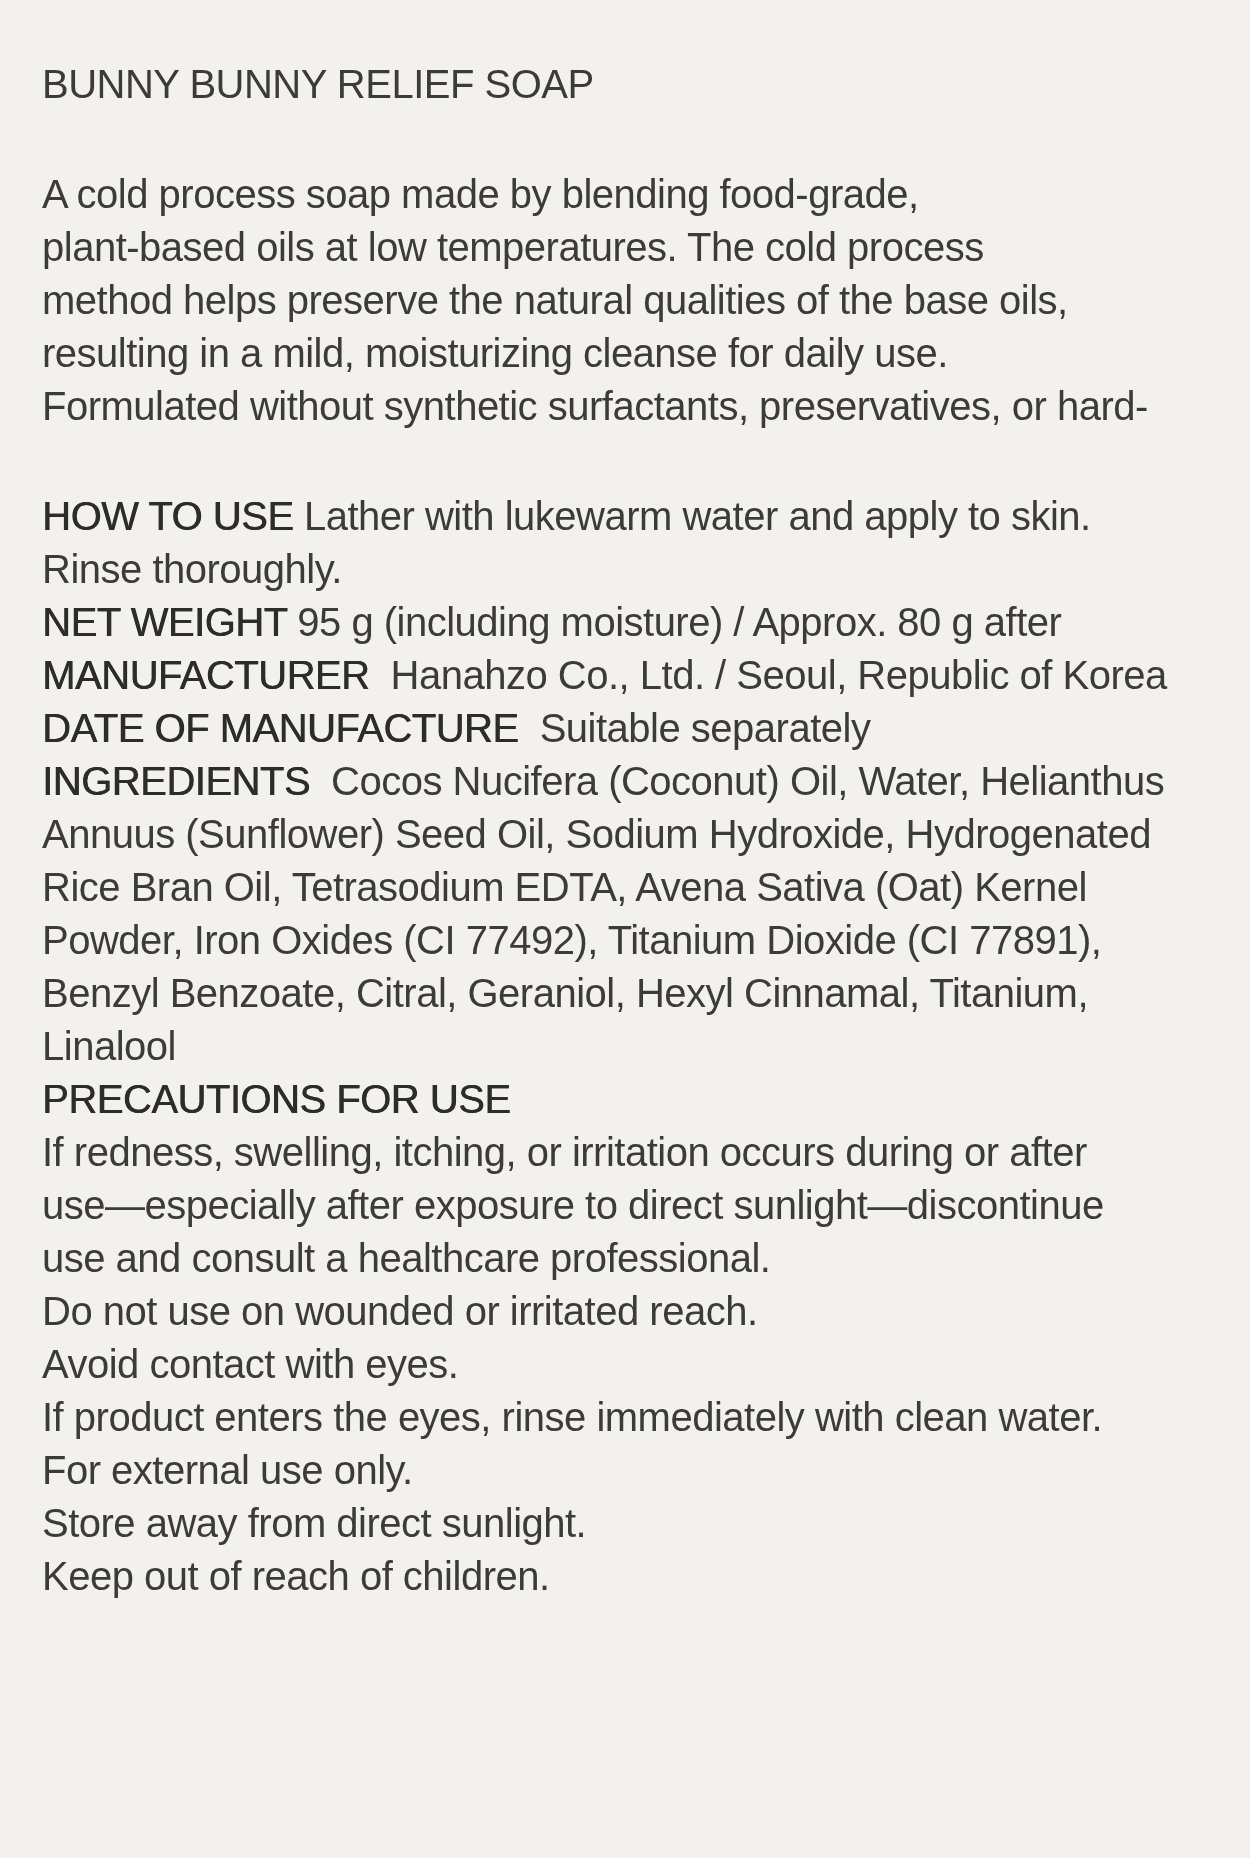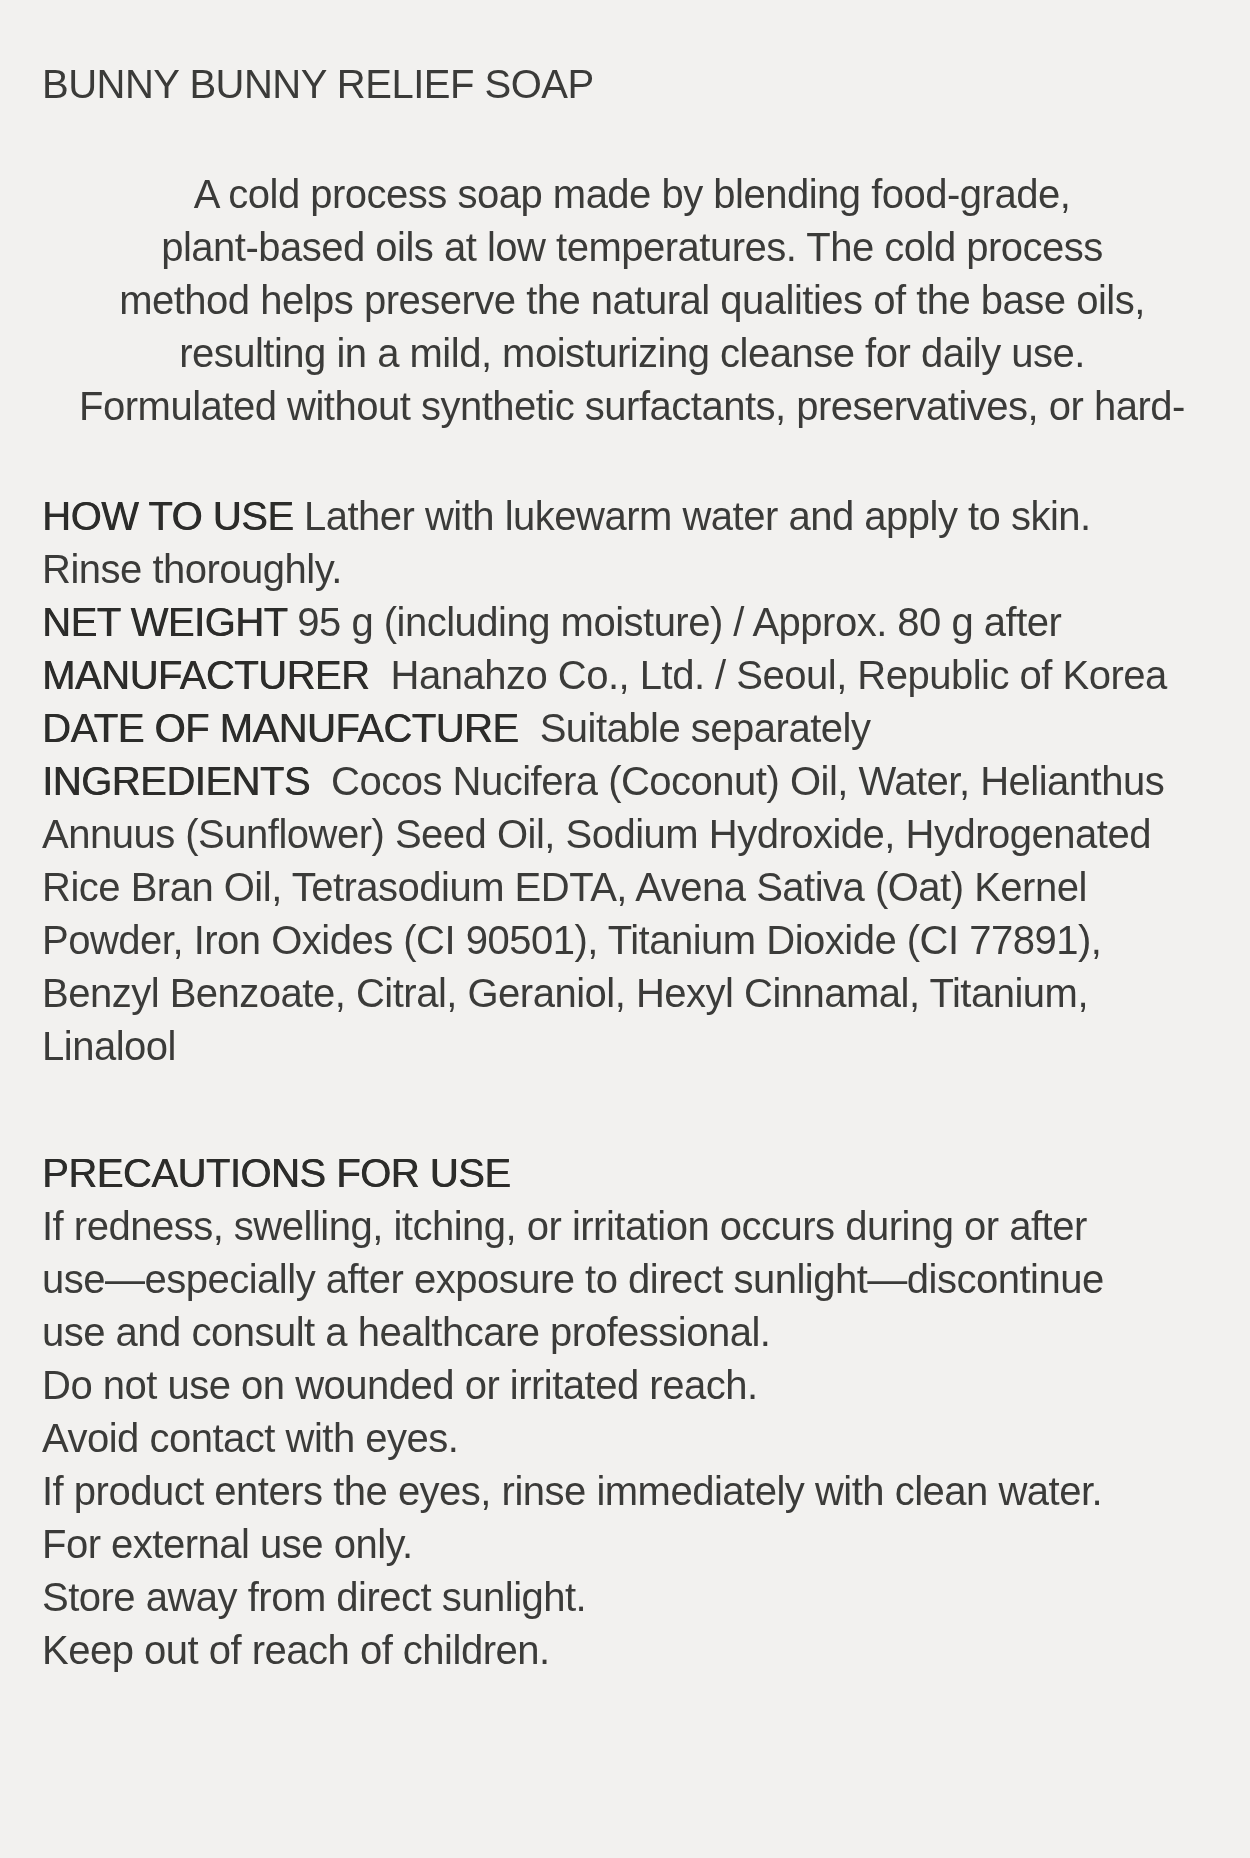--- a/index.html
+++ b/index.html
@@ -25,24 +25,22 @@
     letter-spacing: -0.5px;
   }
   .line {
     white-space: pre;   
   }
   .title {
     margin-bottom: 57px;
   }
   .intro {
     margin-bottom: 57px;
-    text-align: center;
   }
   .details {
-    margin-bottom: 74px;
   }
   .label, .heading {
     color: var(--heading-color, #2c2c2a);
     
     text-shadow: 0.6px 0 0 currentColor;
   }
 </style>
 </head>
 <body style="background: rgb(242, 241, 239); color: rgb(59, 59, 57);">
 
@@ -60,21 +58,21 @@
 
   <div class="details">
     <div class="line"><span class="label">HOW TO USE</span><span> Lather with lukewarm water and apply to skin.</span></div>
     <div class="line"><span class="label"></span><span>Rinse thoroughly.</span></div>
     <div class="line"><span class="label">NET WEIGHT</span><span> 95 g (including moisture) / Approx. 80 g after</span></div>
     <div class="line"><span class="label">MANUFACTURER</span><span>  Hanahzo Co., Ltd. / Seoul, Republic of Korea</span></div>
     <div class="line"><span class="label">DATE OF MANUFACTURE</span><span>  Suitable separately</span></div>
     <div class="line"><span class="label">INGREDIENTS</span><span>  Cocos Nucifera (Coconut) Oil, Water, Helianthus</span></div>
     <div class="line"><span class="label"></span><span>Annuus (Sunflower) Seed Oil, Sodium Hydroxide, Hydrogenated</span></div>
     <div class="line"><span class="label"></span><span>Rice Bran Oil, Tetrasodium EDTA, Avena Sativa (Oat) Kernel</span></div>
-    <div class="line"><span class="label"></span><span>Powder, Iron Oxides (CI 90501), Titanium Dioxide (CI 77891),</span></div>
+    <div class="line"><span class="label"></span><span>Powder, Iron Oxides (CI 77492), Titanium Dioxide (CI 77891),</span></div>
     <div class="line"><span class="label"></span><span>Benzyl Benzoate, Citral, Geraniol, Hexyl Cinnamal, Titanium,</span></div>
     <div class="line"><span class="label"></span><span>Linalool</span></div>
   </div>
 
   <div class="precautions">
     <div class="line heading">PRECAUTIONS FOR USE</div>
     <div class="line">If redness, swelling, itching, or irritation occurs during or after</div>
     <div class="line">use—especially after exposure to direct sunlight—discontinue</div>
     <div class="line">use and consult a healthcare professional.</div>
     <div class="line">Do not use on wounded or irritated reach.</div>

